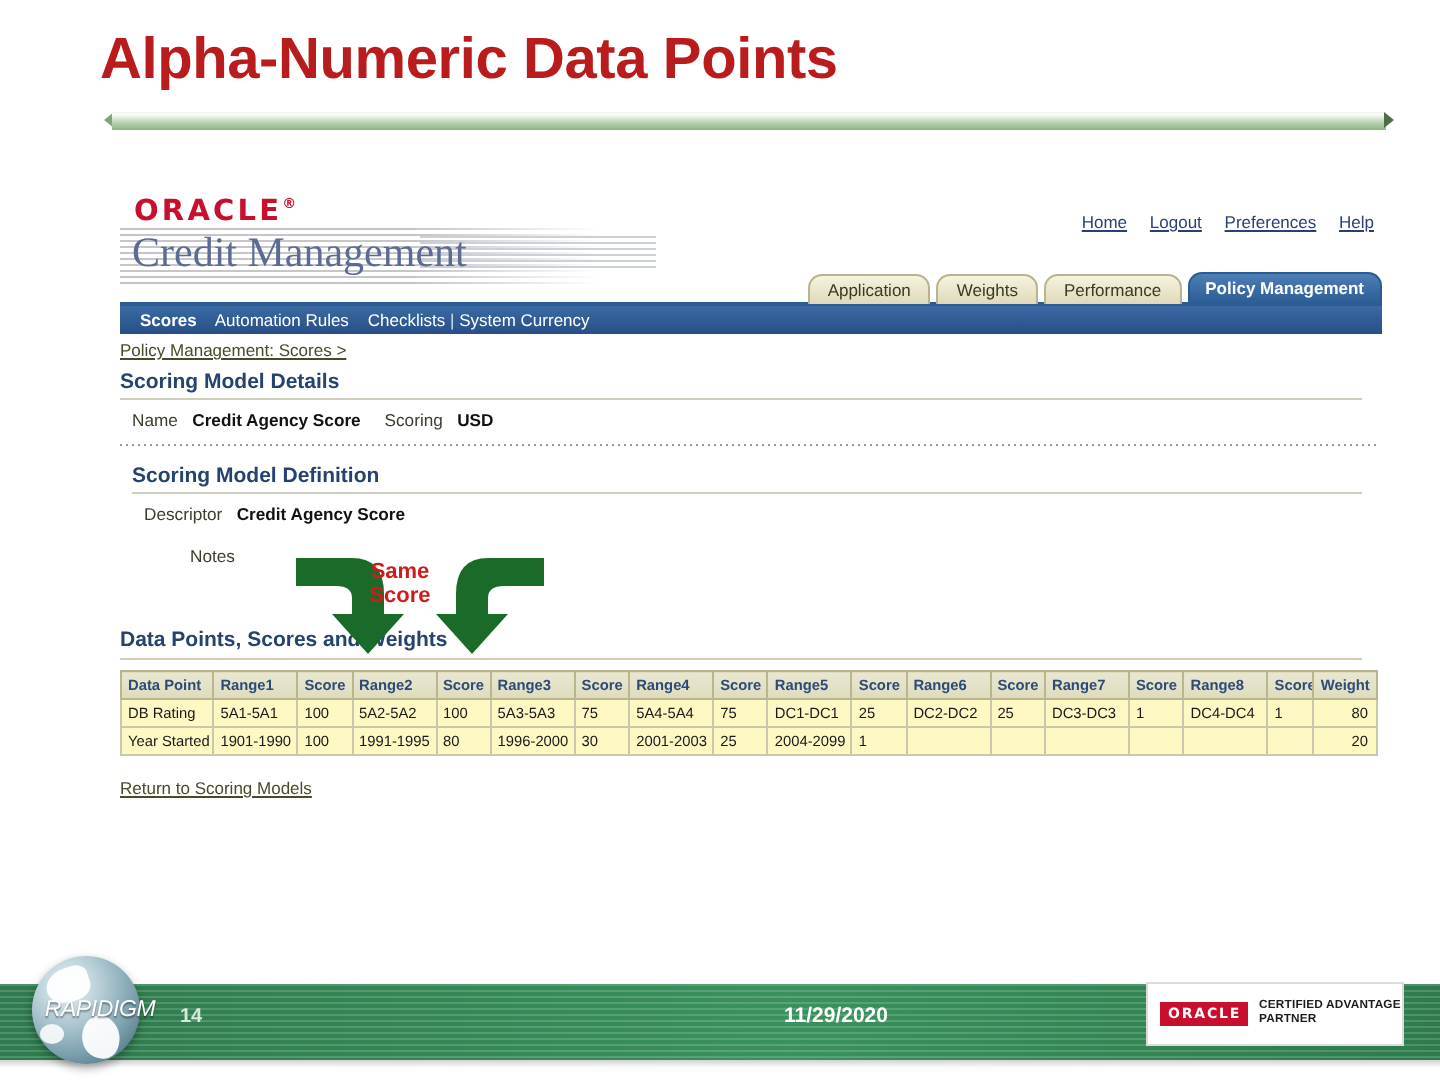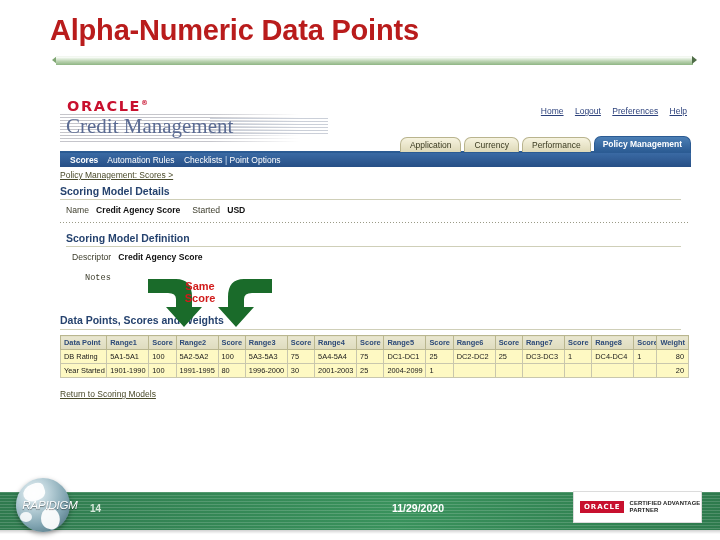--- a/index.html
+++ b/index.html
@@ -360,59 +360,59 @@
         <a>Home</a>
         <a>Logout</a>
         <a>Preferences</a>
         <a>Help</a>
       </div>
 
       <div class="tabstrip">
         <div class="underline"></div>
         <div class="tabs">
           <div class="tab">Application</div>
-          <div class="tab">Currency</div>
+          <div class="tab">Weights</div>
           <div class="tab">Performance</div>
           <div class="tab active">Policy Management</div>
         </div>
       </div>
 
       <div class="subnav">
         <span class="cur">Scores</span>
         &nbsp;&nbsp;
         <a>Automation Rules</a>
         &nbsp;&nbsp;
         <a>Checklists</a>
         <span class="sep">|</span>
-        <a>Point Options</a>
+        <a>System Currency</a>
       </div>
 
       <div class="crumb">
         <a>Policy Management: Scores  &gt;</a>
       </div>
 
       <div class="sect-h1" style="left:8px; top:93px;">Scoring Model Details</div>
       <div class="hrule" style="left:8px; top:107px; width:621px;"></div>
 
       <div class="fld" style="left:14px; top:113px;">
         <span class="lab">Name</span>
         &nbsp;&nbsp;<span class="val">Credit Agency Score</span>
-        &nbsp;&nbsp;&nbsp;&nbsp;<span class="lab">Started</span>
+        &nbsp;&nbsp;&nbsp;&nbsp;<span class="lab">Scoring</span>
         &nbsp;&nbsp;<span class="val">USD</span>
       </div>
       <div class="dotrule" style="left:8px; top:130px; width:629px;"></div>
 
       <div class="sect-h1" style="left:14px; top:140px;">Scoring Model Definition</div>
       <div class="hrule" style="left:14px; top:154px; width:615px;"></div>
 
       <div class="fld" style="left:20px; top:160px;">
         <span class="lab">Descriptor</span>
         &nbsp;&nbsp;<span class="val">Credit Agency Score</span>
       </div>
-      <div class="fld" style="left:33px; top:181px;font-family:Liberation Mono, monospace;">
+      <div class="fld" style="left:43px; top:181px;">
         <span class="lab">Notes</span>
       </div>
 
       <div class="sect-h1" style="left:8px; top:222px;">Data Points, Scores and Weights</div>
       <div class="hrule" style="left:8px; top:237px; width:621px;"></div>
 
       <table class="dtable">
         <colgroup>
           <col style="width:44px">
             <col style="width:40px">

